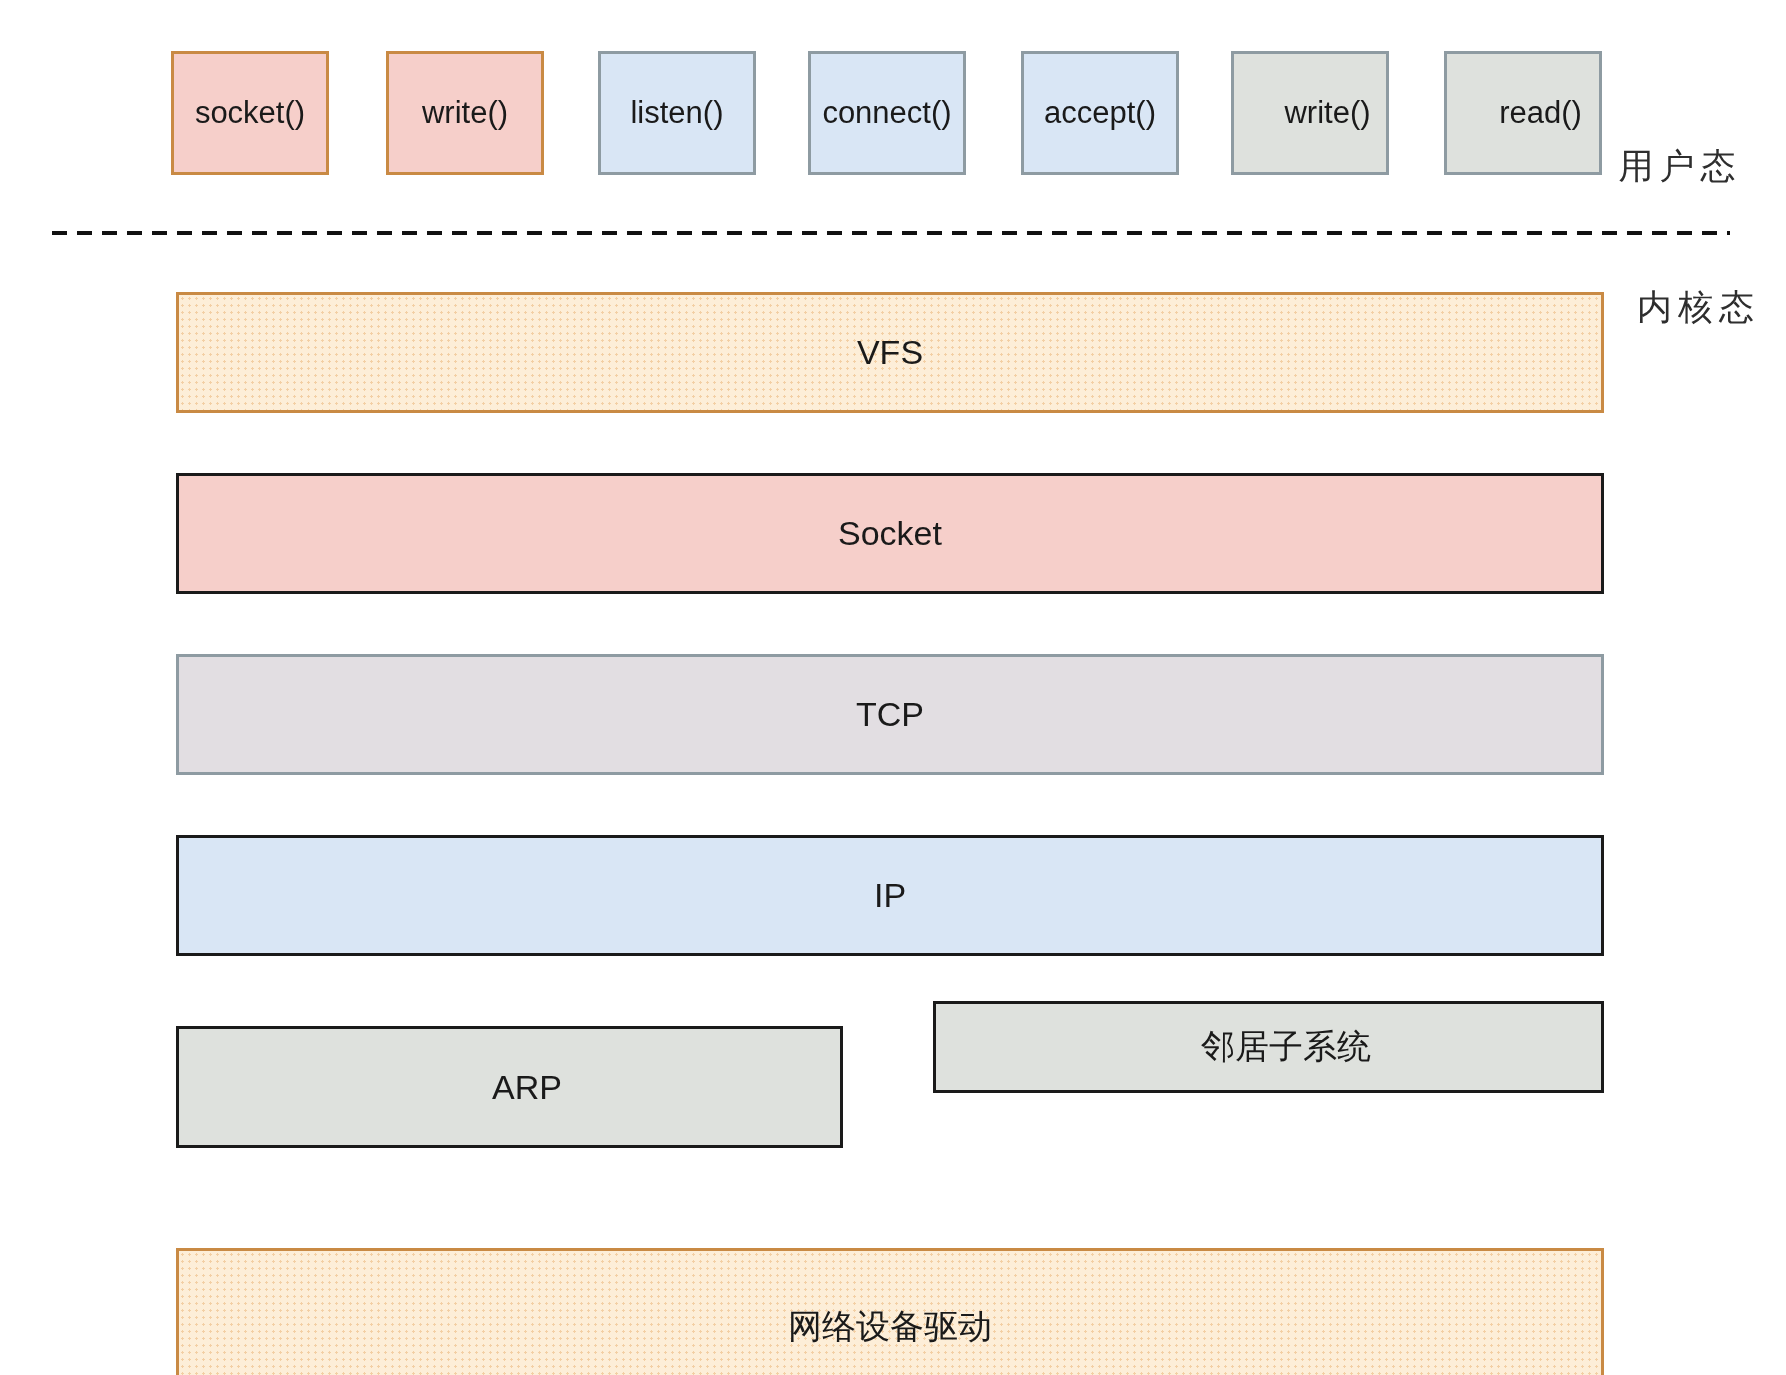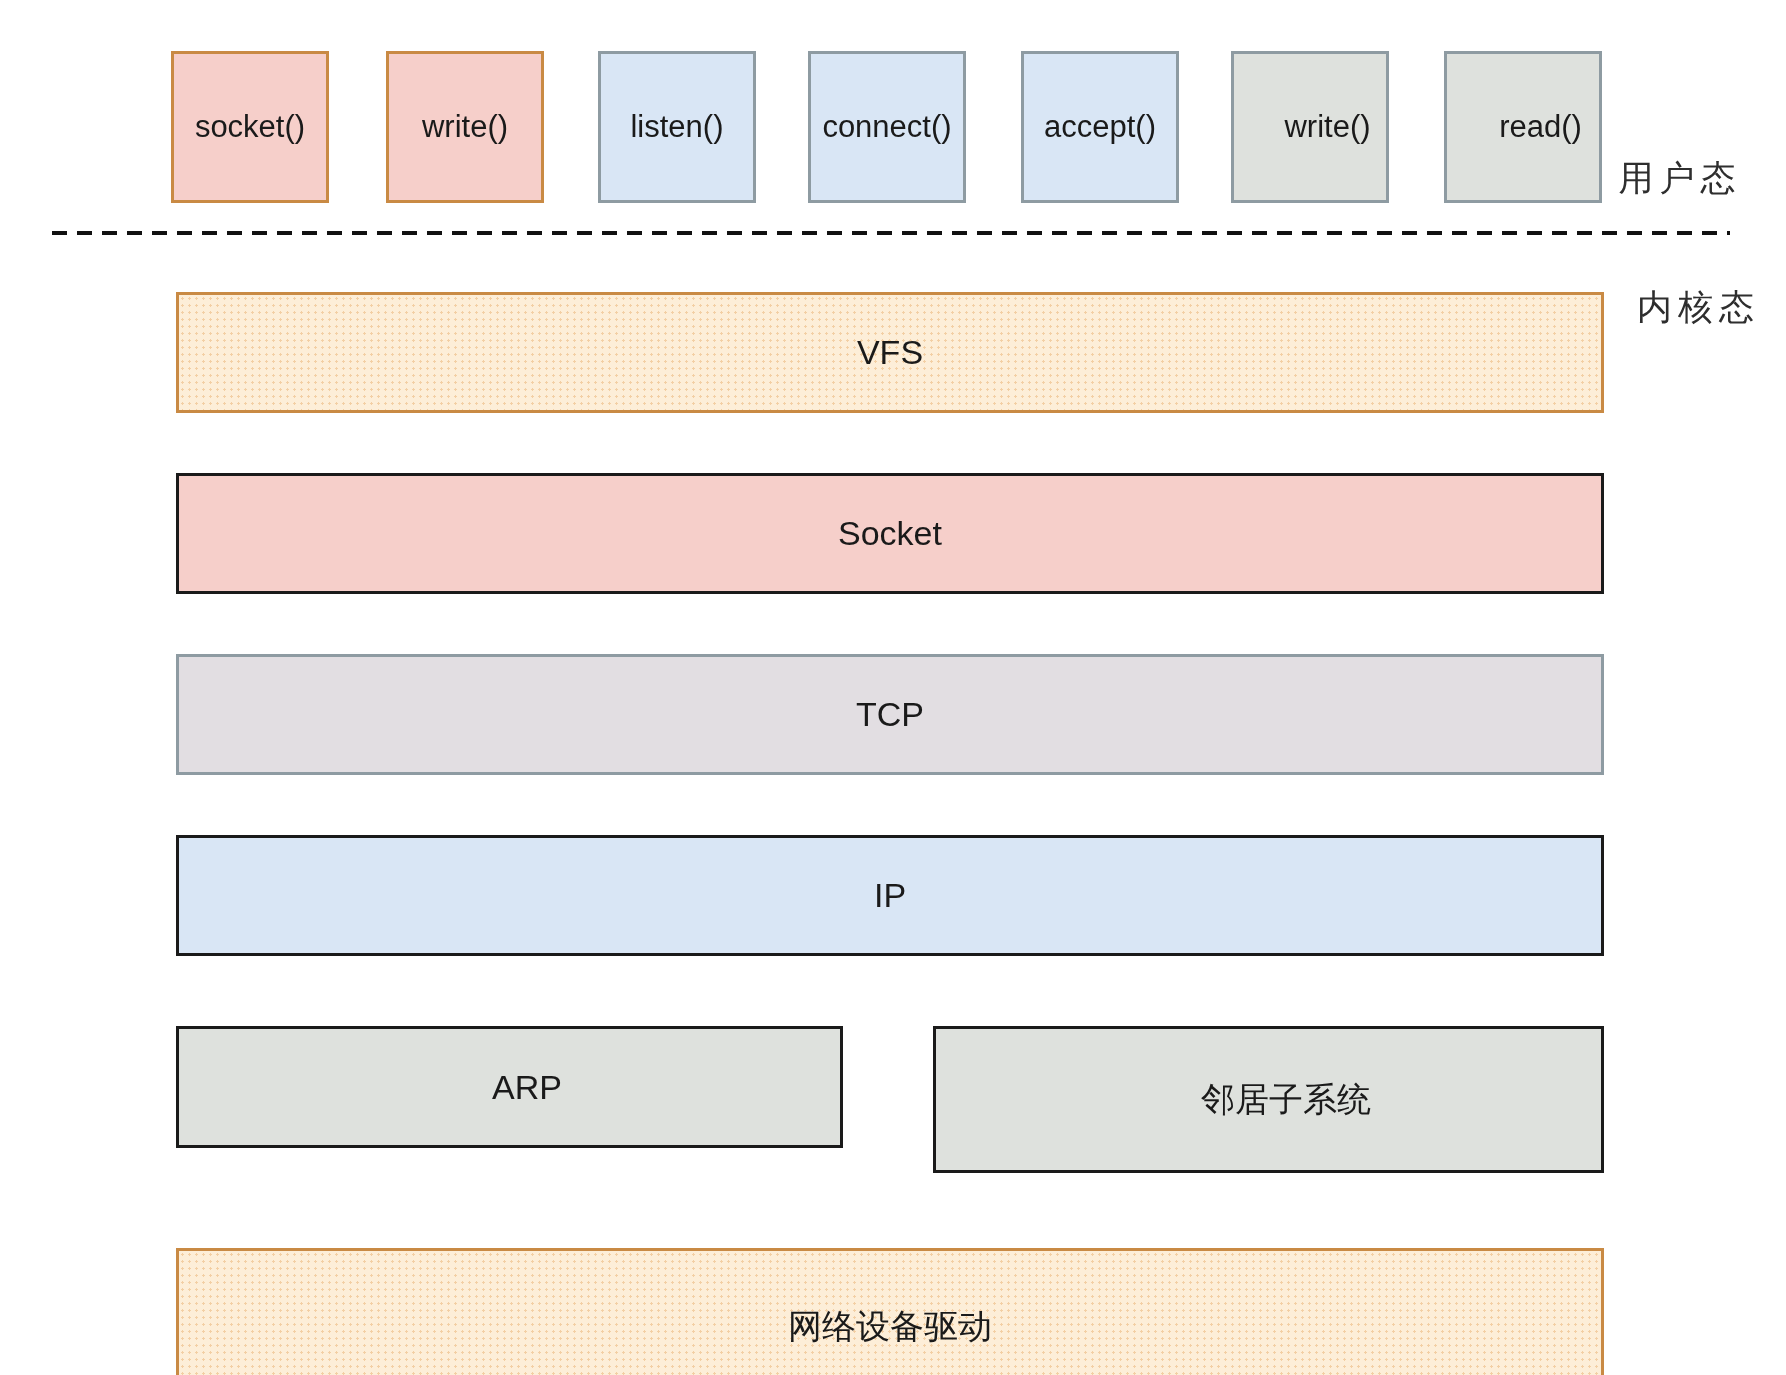--- a/index.html
+++ b/index.html
@@ -12,21 +12,21 @@
     overflow:hidden;
   }
   .box{
     position:absolute;
     display:flex;align-items:center;justify-content:center;
     box-sizing:border-box;
     font-size:31px;
     text-align:center;
   }
   
-  .syscall{top:51px;width:158px;height:152px;border:3px solid;}
+  .syscall{top:51px;width:158px;height:124px;border:3px solid;}
   .pink   {background:var(--pink_fill);border-color:var(--orange_border);}
   .blue   {background:var(--blue_fill);border-color:var(--gray_border);}
   .gray   {background:var(--gray_fill);border-color:var(--gray_border);padding-left:35px;}
   
   .layer{left:176px;width:1428px;height:121px;border:3px solid;font-size:34px;}
   .peach{
     background-color:var(--peach_fill);
     background-image:radial-gradient(circle,var(--peach_dot) 1px,rgba(0,0,0,0) 1.4px);
     background-size:7px 7px;
     border-color:var(--orange_border);
@@ -38,21 +38,21 @@
     position:absolute;left:52px;top:231px;width:1678px;height:4px;
     background:repeating-linear-gradient(to right,var(--line_color) 0 15px,rgba(0,0,0,0) 15px 25px);
   }
   
   .mode-label{
     position:absolute;left:1600px;width:160px;
     font-family:"Liberation Serif","DejaVu Serif",serif;
     font-size:35px;color:#2e2e2e;
     text-align:center;letter-spacing:6px;white-space:nowrap;
   }
-  .mode-user{top:143px;margin-top:12px;}
+  .mode-user{top:143px;}
   .mode-kernel{top:284px;text-align:right;}
 </style>
 </head>
 <body>
 
 <div class="canvas">
 
   <div class="box syscall pink" style="left:171px">socket()</div>
   <div class="box syscall pink" style="left:386px">write()</div>
   <div class="box syscall blue" style="left:598px">listen()</div>
@@ -66,17 +66,17 @@
   <div class="divider"></div>
 
   <div class="mode-label mode-kernel">内核态</div>
 
   <div class="box layer peach" style="top:292px">VFS</div>
   <div class="box layer pink" style="top:473px">Socket</div>
   <div class="box layer tcpgray" style="top:654px">TCP</div>
   <div class="box layer blue" style="top:835px">IP</div>
 
   <div class="box layer gray" style="top:1026px;left:176px;width:667px;height:122px">ARP</div>
-  <div class="box layer gray cjk" style="top:1026px;left:933px;width:671px;height:147px">邻居子系统</div>
+  <div class="box layer gray cjk" style="top:1001px;left:933px;width:671px;height:92px">邻居子系统</div>
 
   <div class="box layer peach cjk" style="top:1248px;height:157px">网络设备驱动</div>
 
 </div>
 
 </body></html>

